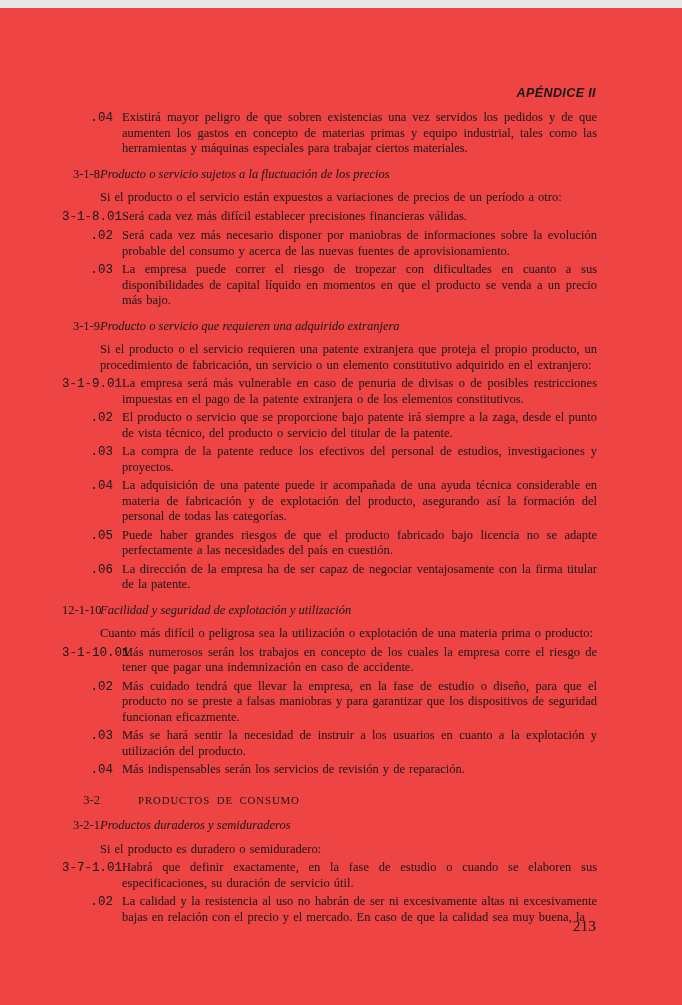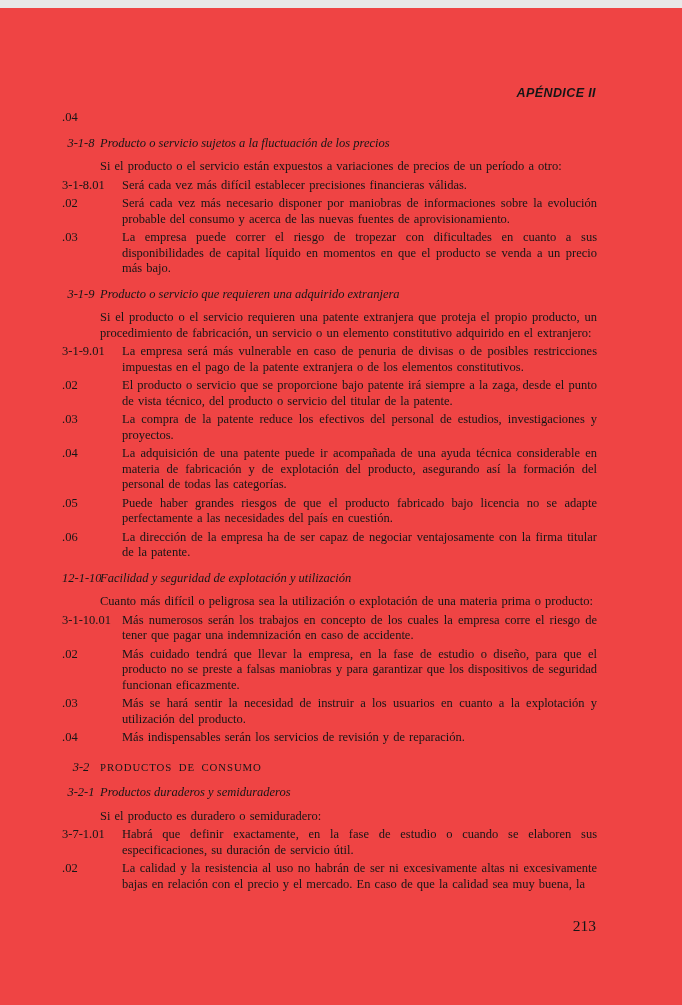--- a/index.html
+++ b/index.html
@@ -33,48 +33,49 @@
     position: absolute;
     top: 102px;
     left: 62px;
     width: 535px;
   }
   .row { display: flex; align-items: baseline; }
   .row.item { margin: 0 0 3px 0; }
   .num {
     flex: 0 0 51px;
     width: 51px;
+    text-align: right;
     white-space: nowrap;
+    font-family: Liberation Mono, monospace;
   }
   .item .txt {
     flex: 1;
     margin: 0 0 0 9px;
     text-align: justify;
     word-spacing: 1px;
   }
   .intro {
     margin: 0 0 3px 38px;
     text-align: justify;
     word-spacing: 1px;
   }
   .section {
     margin-top: 10px;
     margin-bottom: 8px;
   }
   .sec-num {
     flex: 0 0 38px;
     width: 38px;
-    text-align: center;
+    text-align: right;
     white-space: nowrap;
-    font-style: italic;
   }
   .section .title {
     font-style: italic;
   }
-  .section.caps { margin-top: 14px; margin-bottom: 10px; }
+  .section.caps { margin-top: 14px; margin-bottom: 10px; gap: 38px; }
   .section.caps .title {
     font-style: normal;
     font-size: 10.8px;
     letter-spacing: 0.9px;
     word-spacing: 3px;
   }
   .page-number {
     position: absolute;
     top: 910px;
     right: 86px;
@@ -83,20 +84,21 @@
 </style>
 </head>
 <body>
 
 <div class="page">
   <div class="running-header">APÉNDICE II</div>
 
   <main class="content">
       <div class="row item">
         <span class="num">.04</span>
+        <p class="txt">Existirá mayor peligro de que sobren existencias una vez servidos los pedidos y de que aumenten los gastos en concepto de materias primas y equipo industrial, tales como las herramientas y máquinas especiales para trabajar ciertos materiales.</p>
       </div>
       <div class="row section">
         <span class="sec-num">3-1-8</span>
         <span class="title">Producto o servicio sujetos a la fluctuación de los precios</span>
       </div>
       <p class="intro">Si el producto o el servicio están expuestos a variaciones de precios de un período a otro:</p>
       <div class="row item">
         <span class="num">3-1-8.01</span>
         <p class="txt">Será cada vez más difícil establecer precisiones financieras válidas.</p>
       </div>

